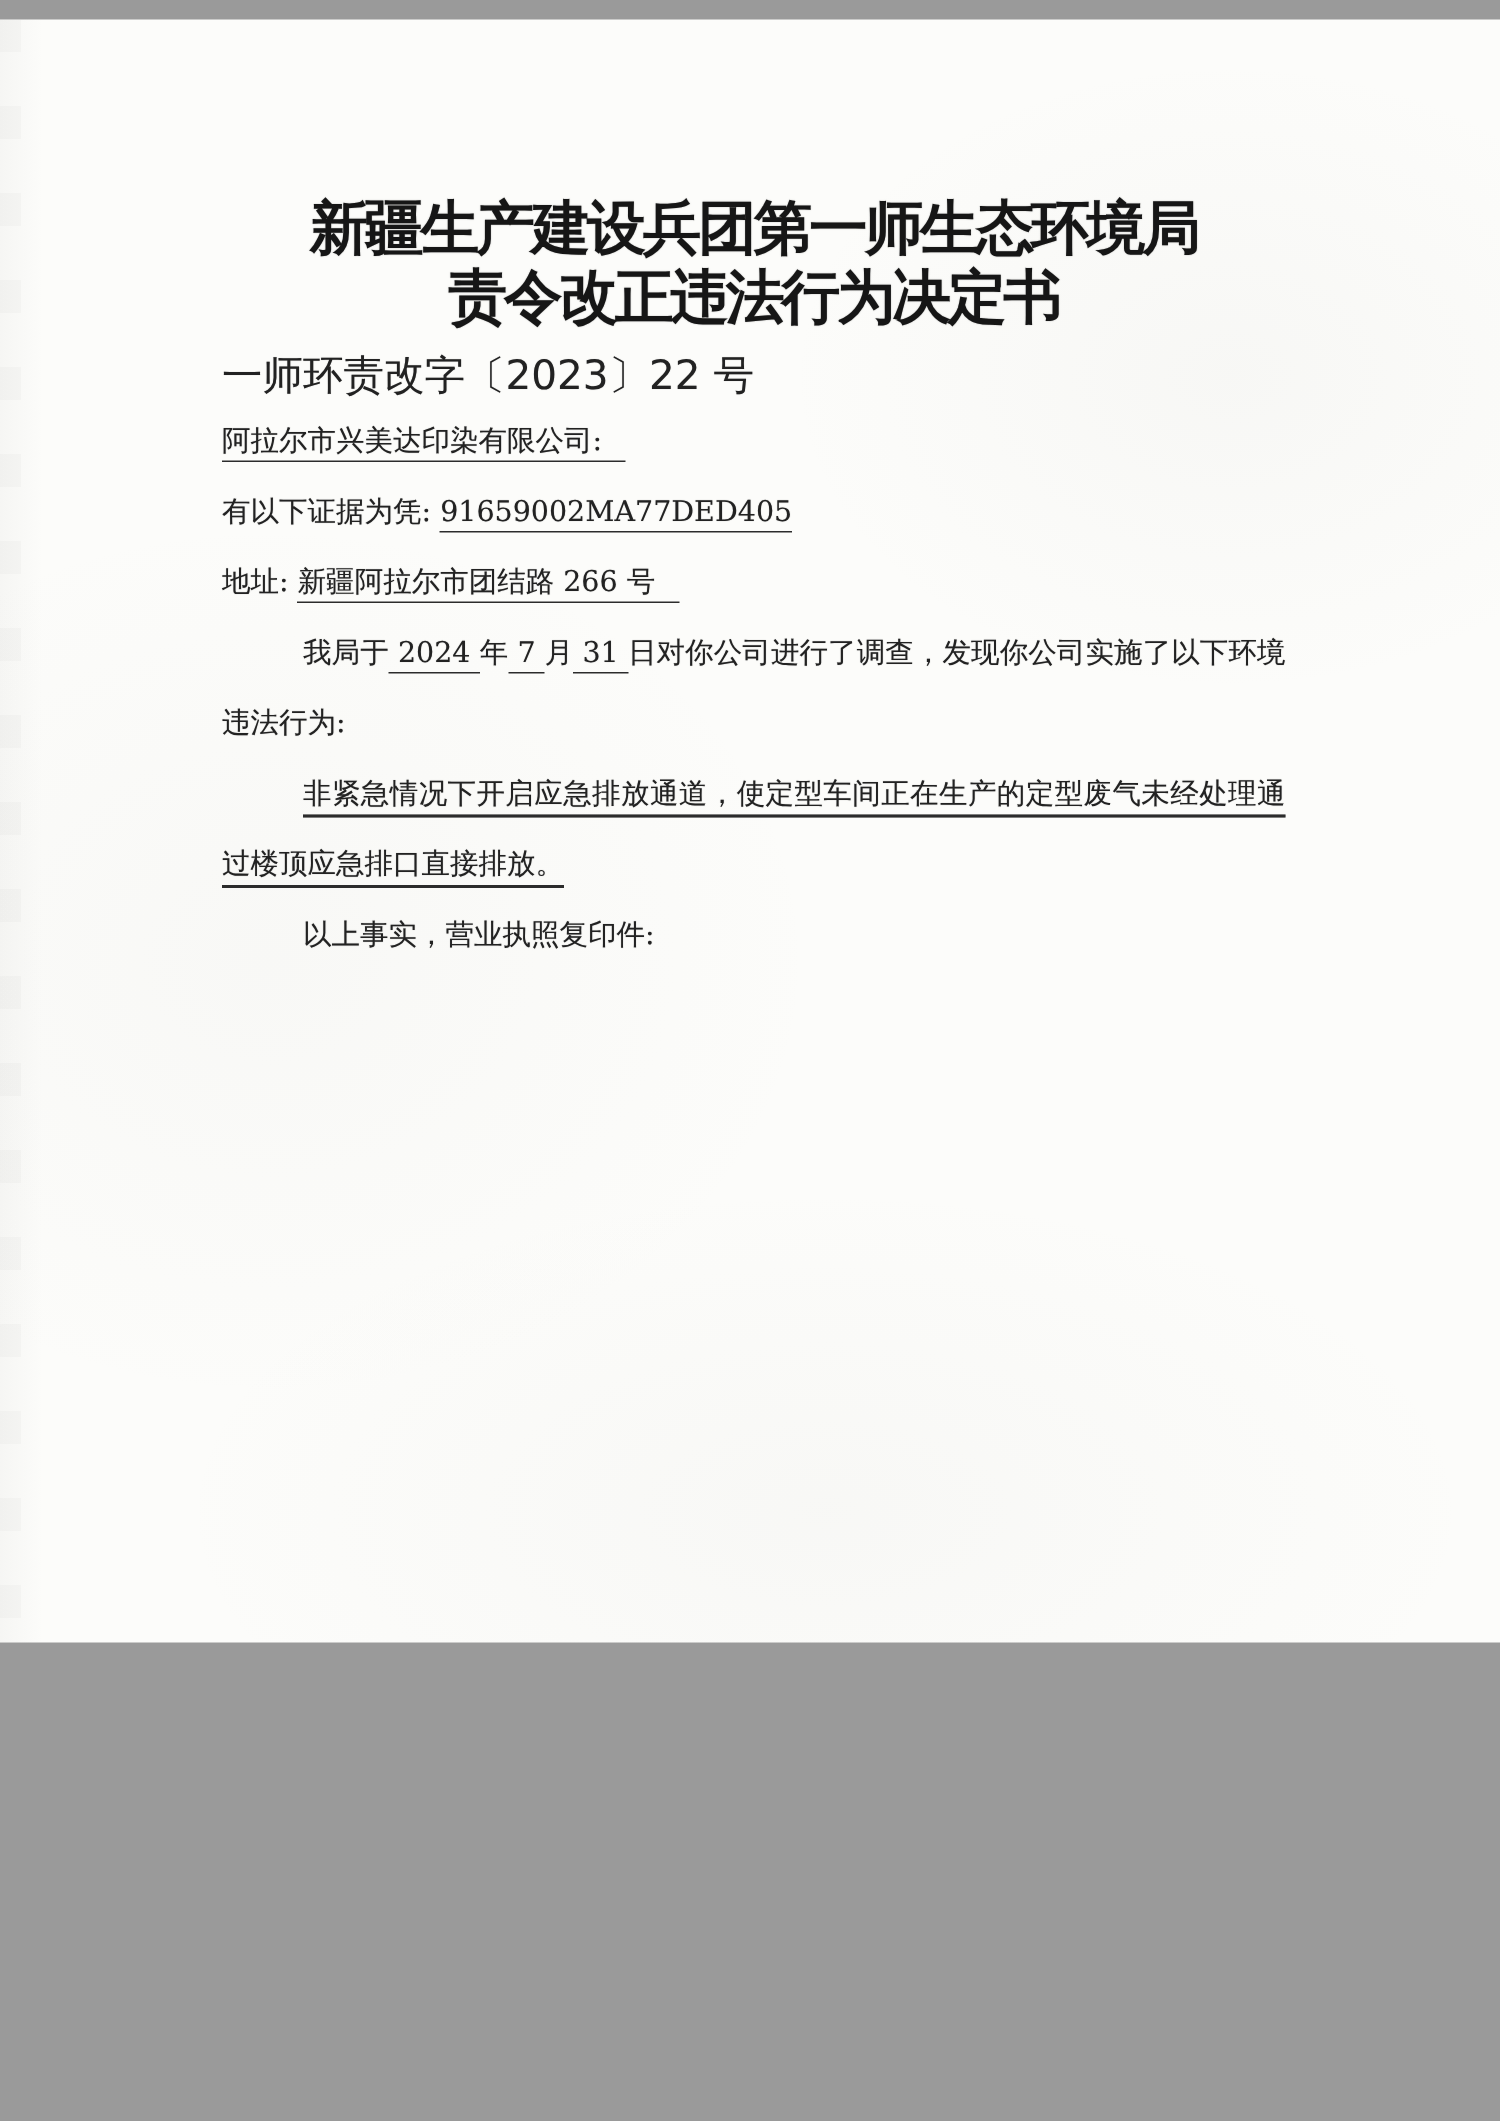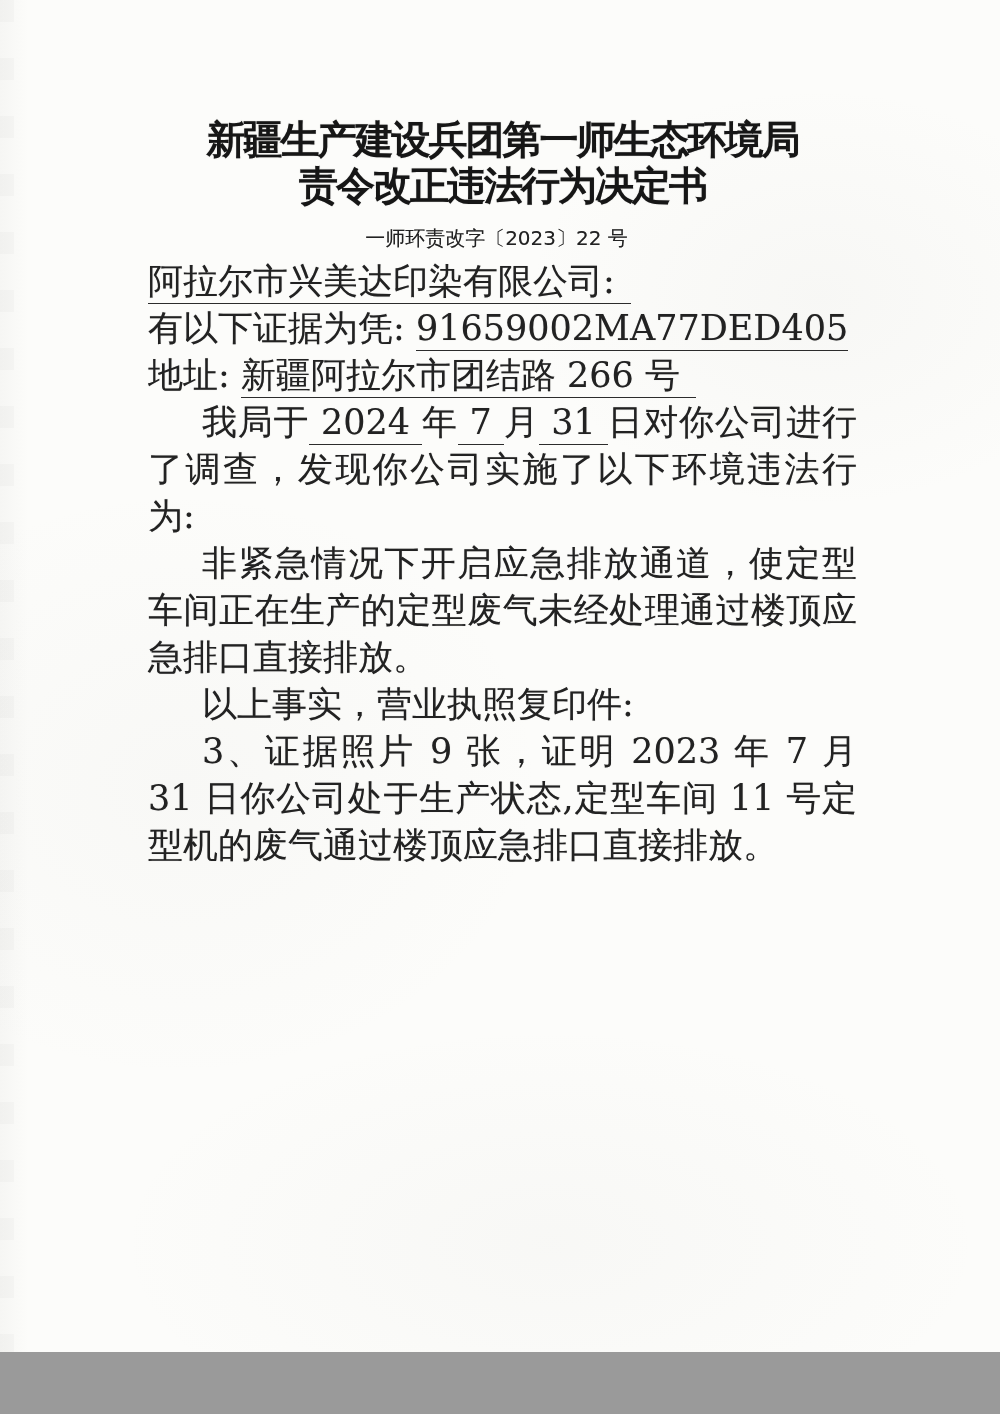--- a/index.html
+++ b/index.html
@@ -1,22 +1,22 @@
 <!DOCTYPE html>
 <html lang="zh"><head>
 <meta charset="utf-8">
 <style>
   html, body { margin: 0; padding: 0; }
   body { background: #9a9a9a; font-family: "DejaVu Serif", "Liberation Serif", serif; }
 
   .page {
     position: relative;
     width: 1000px;
-    height: 1352px;
-    margin: 0 auto;
+    height: 1082px;
+    margin: 13px auto;
     box-sizing: border-box;
     padding: 0 143px 0 148px;
     color: #1f1f1f;
     background:
       radial-gradient(ellipse 420px 300px at 82% 22%, rgba(185,185,180,0.07), rgba(255,255,255,0) 70%),
       radial-gradient(ellipse 520px 420px at 18% 58%, rgba(185,185,180,0.06), rgba(255,255,255,0) 70%),
       radial-gradient(ellipse 600px 300px at 55% 92%, rgba(180,180,175,0.06), rgba(255,255,255,0) 72%),
       linear-gradient(90deg, rgba(165,165,162,0.07), rgba(255,255,255,0) 28px),
       #fcfcfa;
     overflow: hidden;
@@ -36,45 +36,46 @@
     font-weight: 700;
     line-height: 46px;
     letter-spacing: -2px;
     color: #161616;
     text-shadow: 0 0 0.8px rgba(40,40,40,0.5);
   }
   .doc-title .tl { display: block; }
   .doc-no {
     margin-top: 10px;
     line-height: 40px;
-    text-align: center;
+    text-align: left;
     padding-right: 12px;
-    font-size: 20px;
+    font-size: 27px;
     font-family: "DejaVu Sans", "Liberation Sans", sans-serif;
     color: #222;
     text-shadow: 0 0 0.6px rgba(50,50,50,0.45);
   }
 
   .doc-body {
-    font-size: 35px;
+    font-size: 19px;
     line-height: 47px;
     text-align: justify;
     text-justify: inter-ideograph;
     color: #222;
     text-shadow: 0 0 0.7px rgba(55,55,55,0.42);
   }
   .doc-body p { margin: 0; }
   .para { text-indent: 54px; }
 
   .u {
     border-bottom: 1.6px solid #2c2c2c;
     padding-bottom: 2px;
   }
   .u-ext { padding-right: 16px; }
   .viol {
+    text-decoration: underline;
     text-decoration-thickness: 1.6px;
     text-decoration-color: #2c2c2c;
     text-underline-offset: 8px;
   }
 </style>
 </head>
 <body>
 
 <div class="page">
   <div class="scan-edge"></div>
@@ -94,15 +95,14 @@
 
     <p><span>地址: </span><span class="u u-ext">新疆阿拉尔市团结路 266 号</span></p>
 
 
     <p class="para"><span>我局于</span><span class="u"> 2024 </span><span>年</span><span class="u"> 7 </span><span>月</span><span class="u"> 31 </span><span>日对你公司进行了调查，发现你公司实施了以下环境违法行为:</span></p>
 
     <p class="para viol">非紧急情况下开启应急排放通道，使定型车间正在生产的定型废气未经处理通过楼顶应急排口直接排放。</p>
 
     <p class="para">以上事实，营业执照复印件:</p>
 
-    <p class="para">3、证据照片 9 张，证明 2023 年 7 月 31 日你公司处于生产状态,定型车间 11 号定型机的废气通过楼顶应急排口直接排放。</p>
   </main>
 </div>
 
 </body></html>

